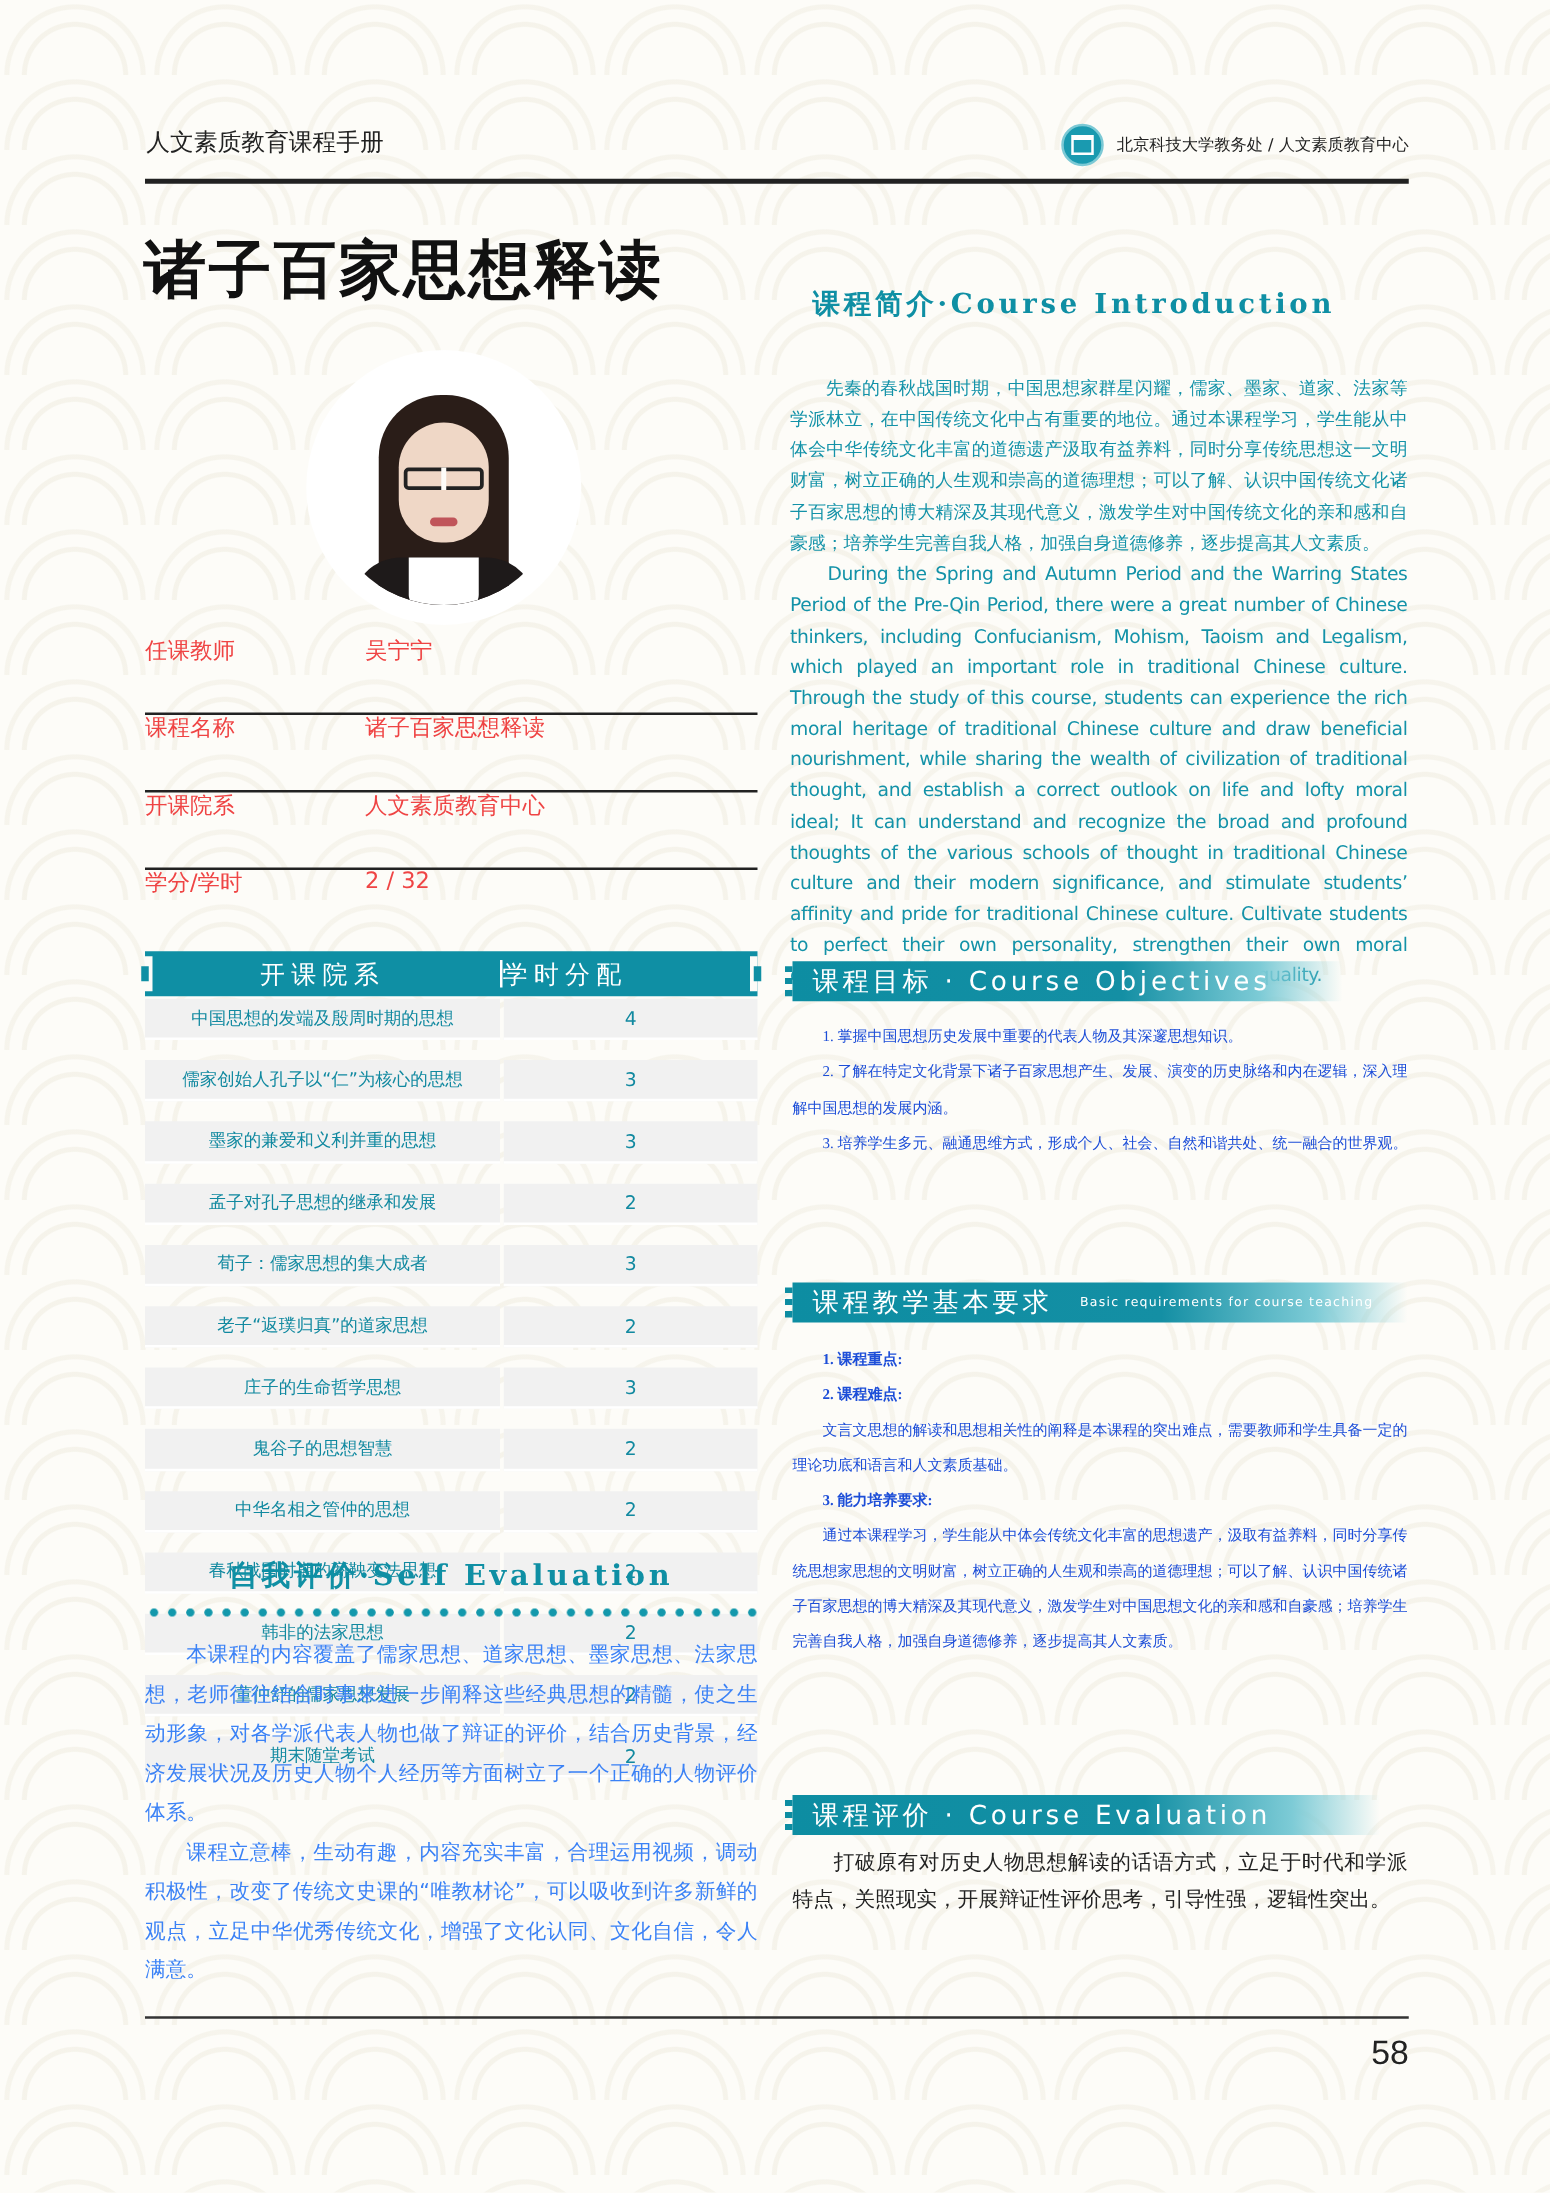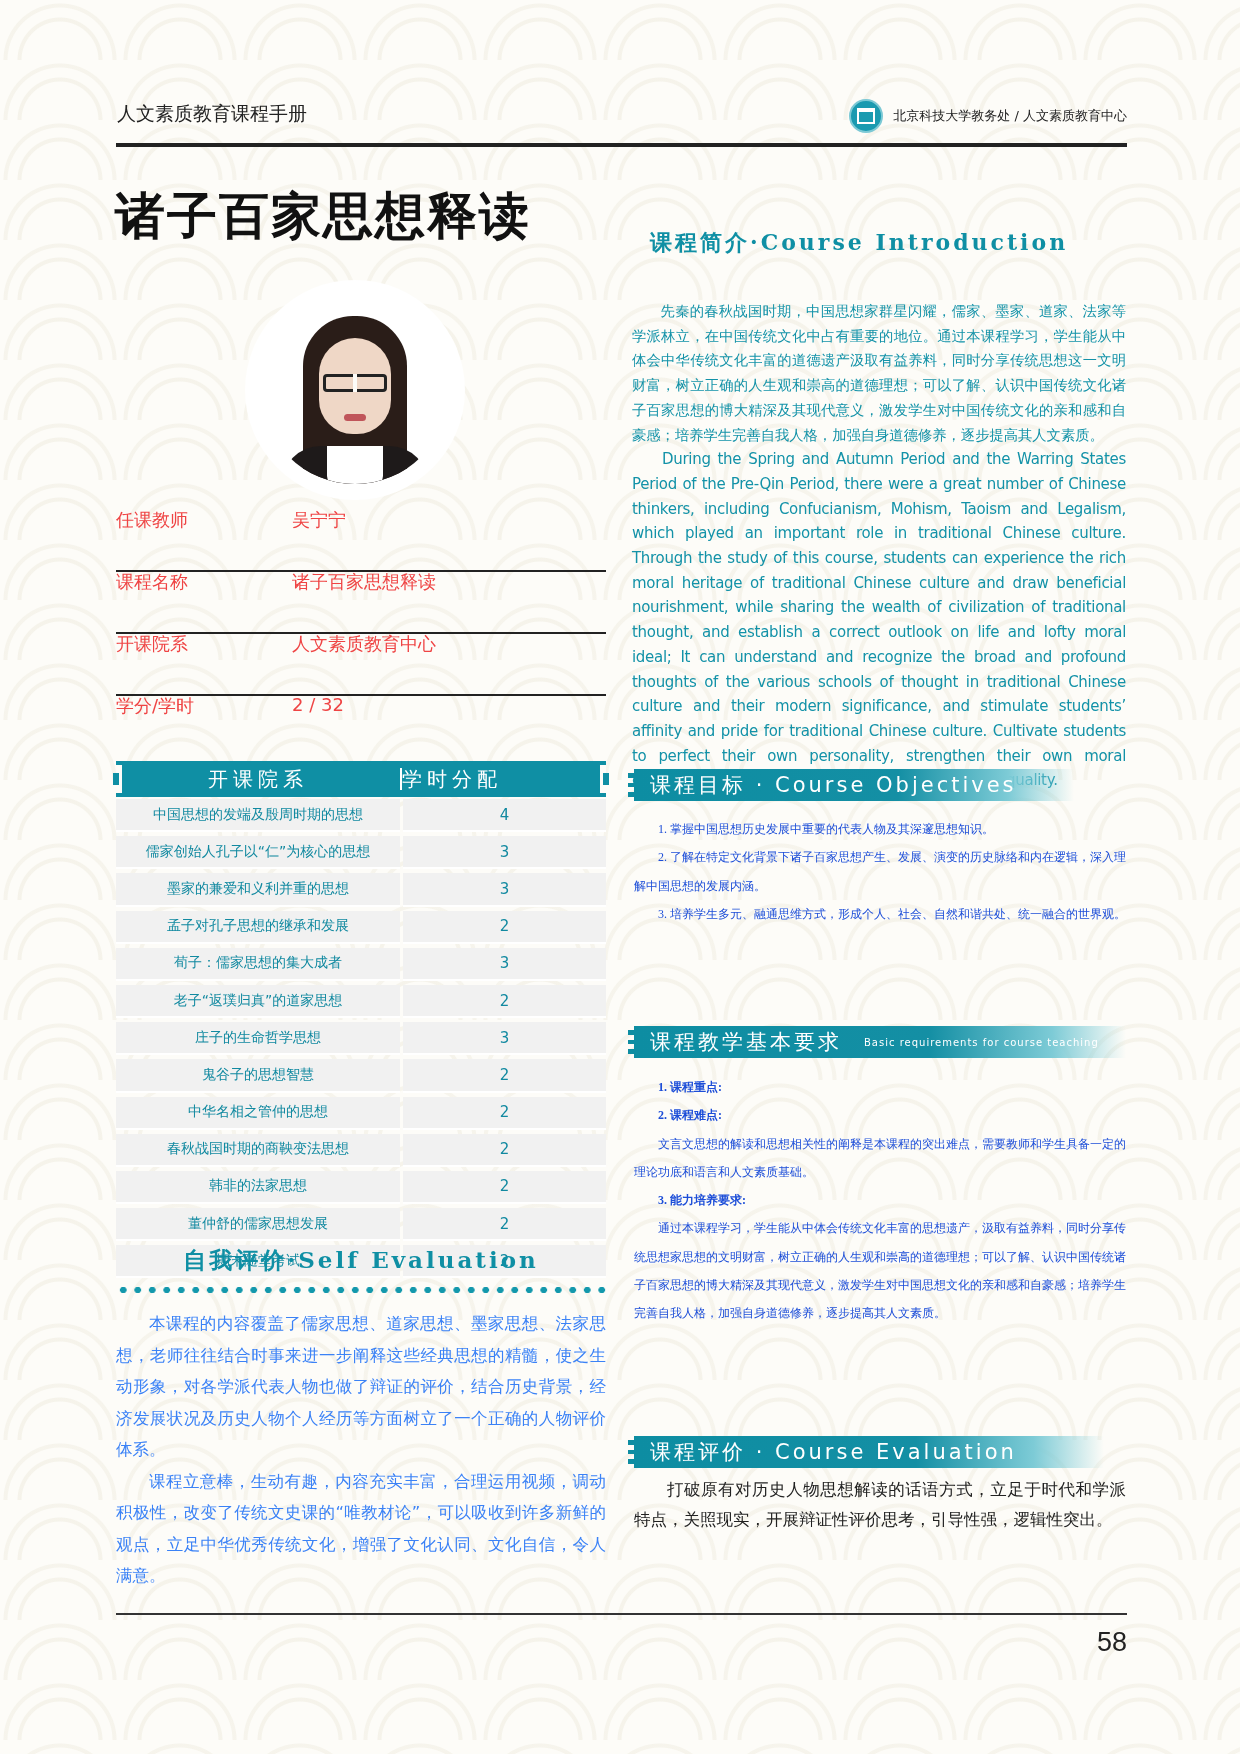--- a/index.html
+++ b/index.html
@@ -58,21 +58,21 @@
   }
   .tbl-head .c1 { width: 284px; text-align: center; }
   .tbl-head .sep { width: 2px; height: 22px; background: #fff; }
   .tbl-head .c2 { flex: 1; text-align: left; }
   .notch-l, .notch-r { position: absolute; top: 4px; width: 6px; height: 28px; background: #fdfcf8; }
   .notch-l { left: 0; } .notch-r { right: 0; }
   .notch-l:before, .notch-r:before { content: ""; position: absolute; top: 8px; width: 6px; height: 12px; background: #0f8fa4; }
   .notch-l:before { left: -3px; } .notch-r:before { right: -3px; }
 
   .tbl { left: 116px; top: 799px; width: 490px; }
-  .tbl-row { display: flex; height: 33.2px; margin-bottom: 4px; }
+  .tbl-row { display: flex; height: 33.2px; margin-bottom: 16px; }
   .tbl-row .c1 { width: 284px; background: #f1f1f1; margin-right: 3px; border-bottom: 2px solid #fff; display: flex; align-items: center; justify-content: center; font-size: 14px; color: #1189a0; }
   .tbl-row .c2 { flex: 1; background: #f1f1f1; border-bottom: 2px solid #fff; display: flex; align-items: center; justify-content: center; font-size: 15px; color: #1189a0; }
 
   
   .se-title { left: 116px; top: 1245px; width: 490px; text-align: center; font-size: 23px; font-weight: bold; color: #0f8fa4; letter-spacing: 3px; font-family: "DejaVu Serif", serif; }
   .dots { left: 116px; top: 1286px; width: 490px; height: 8px;
     background-image: radial-gradient(circle, #1398ac 3px, transparent 3.5px); background-size: 14.5px 8px; }
   .se-text { left: 116px; top: 1308px; width: 490px; font-size: 16.5px; line-height: 31.5px; color: #3b82f6; text-align: justify; }
   .se-text p { text-indent: 2em; }
 

